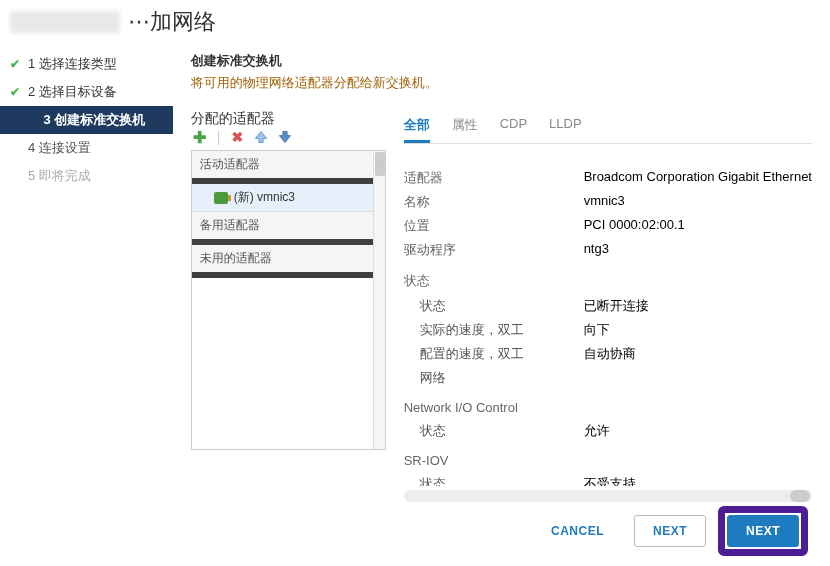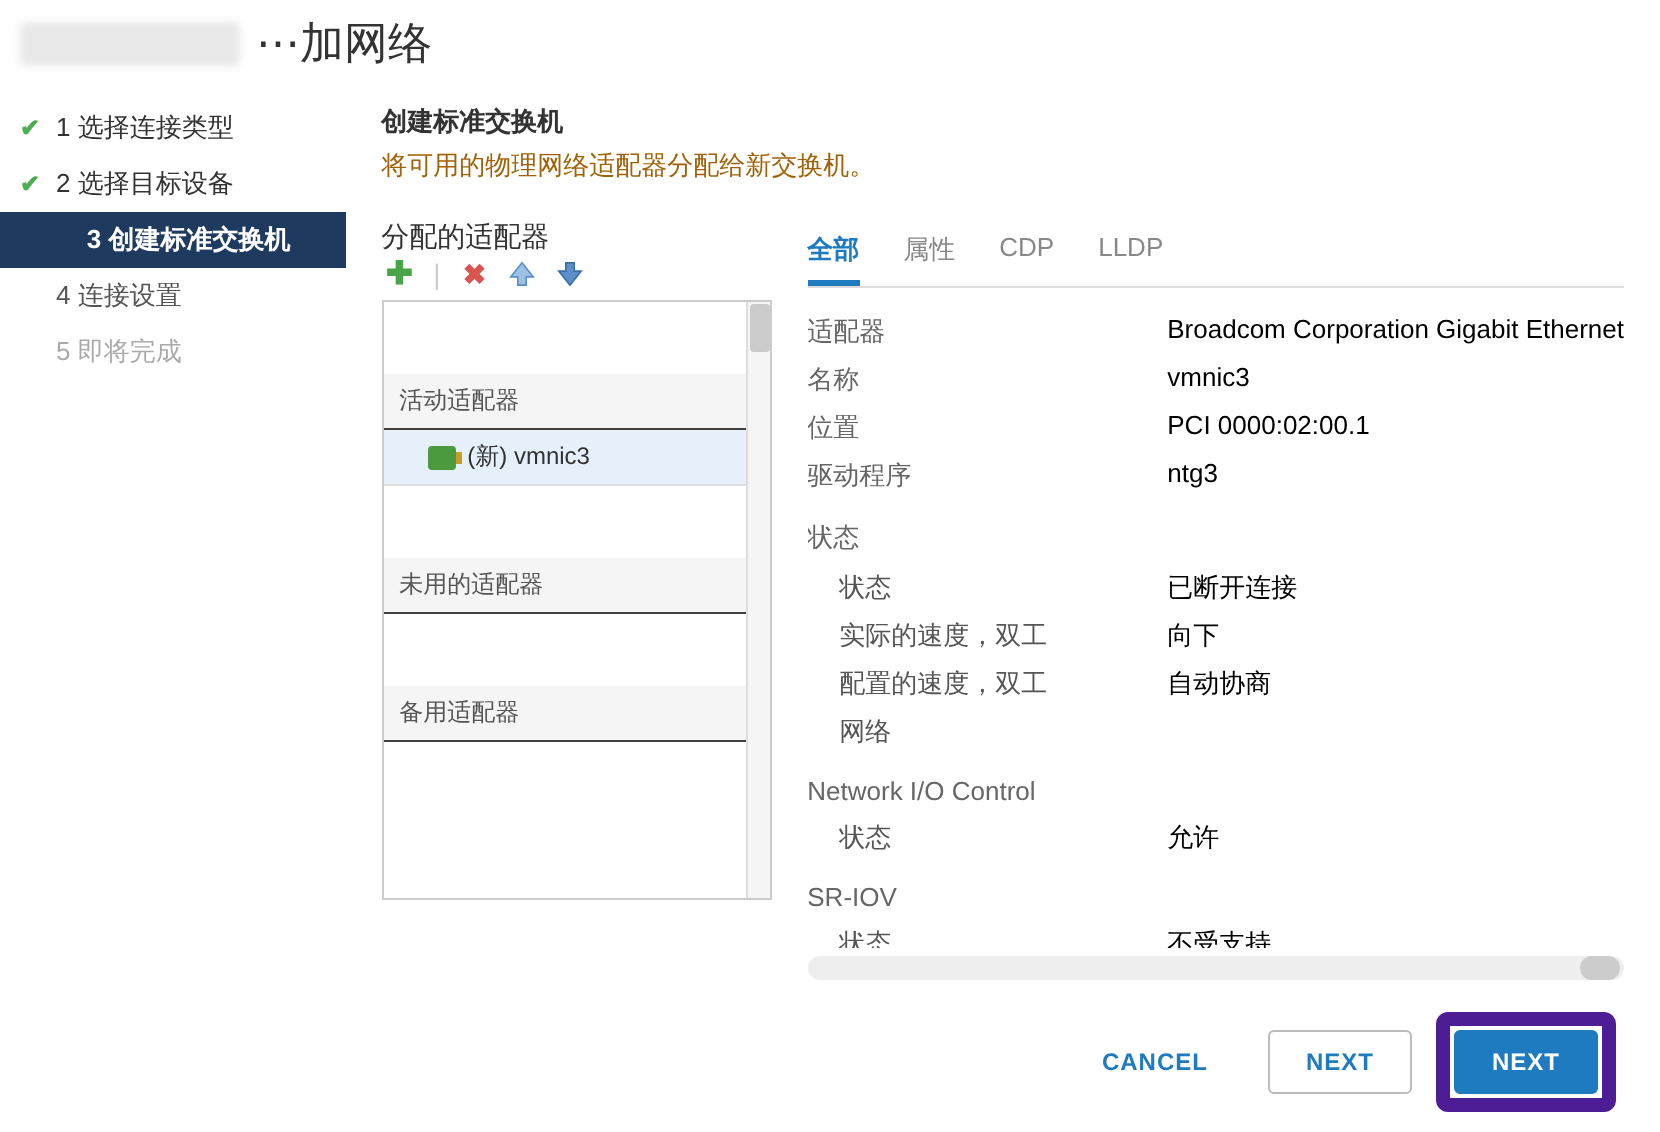--- a/index.html
+++ b/index.html
@@ -23,25 +23,25 @@
     .toolbar { display: flex; align-items: center; gap: 6px; margin-bottom: 4px; }
     .tb-sep { color: #ccc; font-size: 14px; margin: 0 2px; }
     .icon-btn { width: 18px; height: 18px; display: inline-flex; align-items: center; justify-content: center; cursor: pointer; font-size: 14px; font-weight: bold; }
     .plus { color: #48a648; font-size: 16px; }
     .cross { color: #d9534f; font-size: 14px; }
     .up { color: #6aa9e6; }
     .down { color: #6aa9e6; }
     .adapter-list { border: 1px solid #ccc; height: 300px; position: relative; display: flex; flex-direction: column; }
     .scrollbar-stub { position: absolute; right: 0; top: 0; bottom: 0; width: 12px; background: #f5f5f5; border-left: 1px solid #ddd; }
     .scrollbar-thumb { position: absolute; width: 10px; height: 24px; background: #ccc; top: 1px; left: 1px; border-radius: 2px; }
-    .group-header { background: #f5f5f5; border-bottom: 1px solid #404040; padding: 5px 8px; font-size: 12px; color: #555; margin-top: 36px; }
+    .group-header { background: #f5f5f5; border-bottom: 6px solid #404040; padding: 5px 8px; font-size: 12px; color: #555; }
     .adapter-item { background: #e6f0fa; padding: 5px 8px 5px 22px; font-size: 12px; display: flex; align-items: center; gap: 6px; border-bottom: 1px solid #ddd; }
     .nic-icon { display: inline-block; width: 14px; height: 12px; background: #4b9b3e; border-radius: 2px; position: relative; }
     .nic-icon::after { content: ""; position: absolute; right: -3px; top: 3px; width: 3px; height: 6px; background: #c99a2e; }
-    .tabs { display: flex; gap: 22px; border-bottom: 1px solid #ddd; padding-bottom: 0; margin-bottom: 10px; }
+    .tabs { display: flex; gap: 22px; border-bottom: 1px solid #ddd; padding-bottom: 0; margin-bottom: 22px; }
     .tab { padding: 6px 0; font-size: 13px; color: #888; cursor: pointer; border-bottom: 3px solid transparent; }
     .tab.active { color: #1F7BBF; border-bottom: 3px solid #1F7BBF; font-weight: bold; }
     .details { overflow-y: auto; height: 320px; overflow-x: hidden; position: relative; }
     .detail-row { display: flex; padding: 3px 0; font-size: 13px; }
     .detail-label { width: 180px; color: #555; padding-left: 16px; }
     .detail-label.top { padding-left: 0; color: #666; }
     .detail-val { flex: 1; color: #000000; white-space: nowrap; }
     .section-label { font-size: 13px; color: #666; margin: 10px 0 4px 0; }
     .hscroll { height: 12px; background: #eee; margin-top: 4px; border-radius: 6px; position: relative; }
     .hscroll-thumb { position: absolute; height: 12px; width: 20px; background: #ccc; right: 2px; border-radius: 6px; }
@@ -90,22 +90,22 @@
                 <path d="M5 9 L1 4 L3.5 4 L3.5 1 L6.5 1 L6.5 4 L9 4 Z" fill="#5a8fc7" stroke="#3a6fa7" stroke-width="0.6"></path>
               </svg>
           </span>
         </div>
         <div class="adapter-list">
           <div class="group-header">活动适配器</div>
           <div class="adapter-item">
             <span class="nic-icon"></span>
             <span>(新) vmnic3</span>
           </div>
+          <div class="group-header">备用适配器</div>
           <div class="group-header">未用的适配器</div>
-          <div class="group-header">备用适配器</div>
           <div class="scrollbar-stub">
               <div class="scrollbar-thumb"></div>
             </div>
         </div>
       </div>
 
       <div class="right-col">
         <div class="tabs">
           <div class="tab active">全部</div>
           <div class="tab">属性</div>

